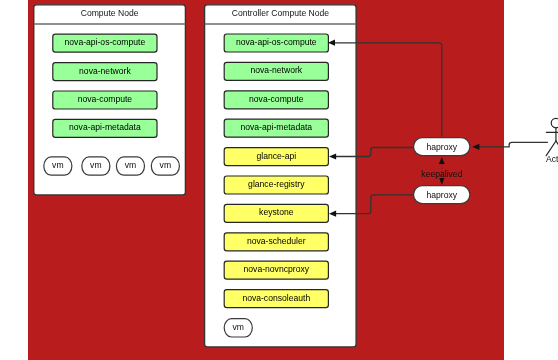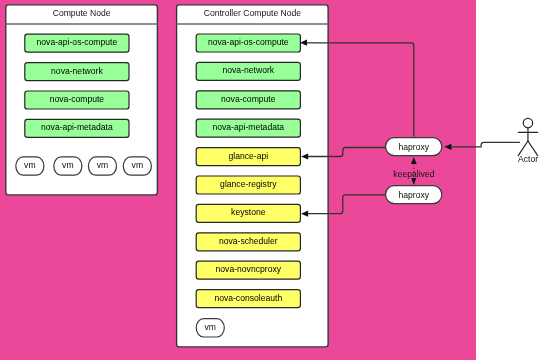--- a/index.html
+++ b/index.html
@@ -1,19 +1,19 @@
 <!DOCTYPE html>
 <html><head>
 <meta charset="utf-8">
 <title>OpenStack HA node diagram</title>
 <style>
   html,body{margin:0;padding:0;background:#ffffff;}
   body{width:558px;height:360px;overflow:hidden;
        font-family:"Liberation Sans",sans-serif;}
-  #canvas{position:relative;width:476px;height:360px;background:#ec4899;}
+  #canvas{position:relative;width:476px;height:360px;background:#b91c1c;margin-left:28px;}
   #scene{position:absolute;left:0;top:0;width:558px;height:360px;display:block;}
 
   .frame-rect{fill:#ffffff;stroke:#333333;stroke-width:1.35;}
   .frame-sep{stroke:#6b6b6b;stroke-width:1.45;}
   .frame-title{font-family:"Liberation Sans",sans-serif;font-size:8.6px;
                fill:#141414;text-anchor:middle;}
 
   .svc-rect{stroke:#262626;stroke-width:1.2;}
   .svc-rect.green{fill:#99ff99;}
   .svc-rect.yellow{fill:#ffff66;}

